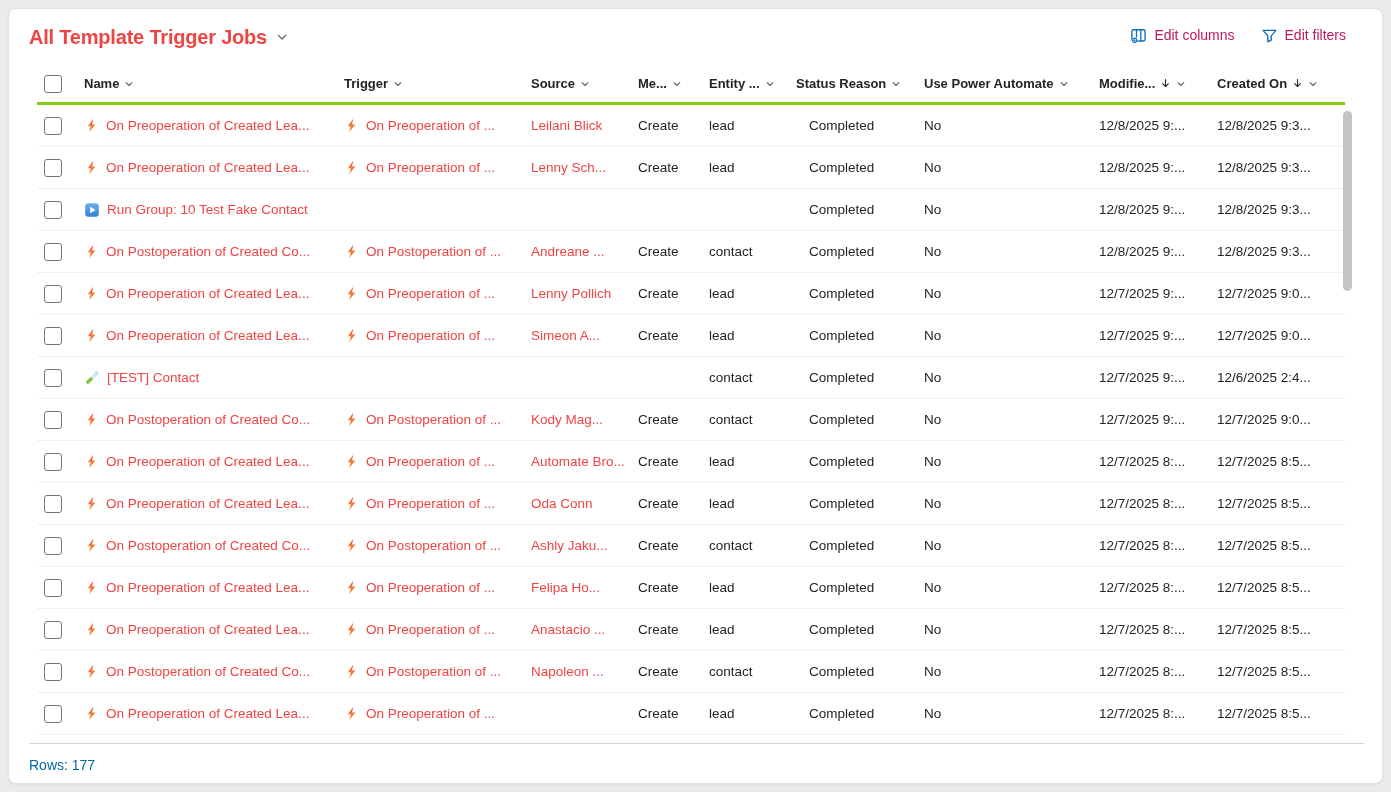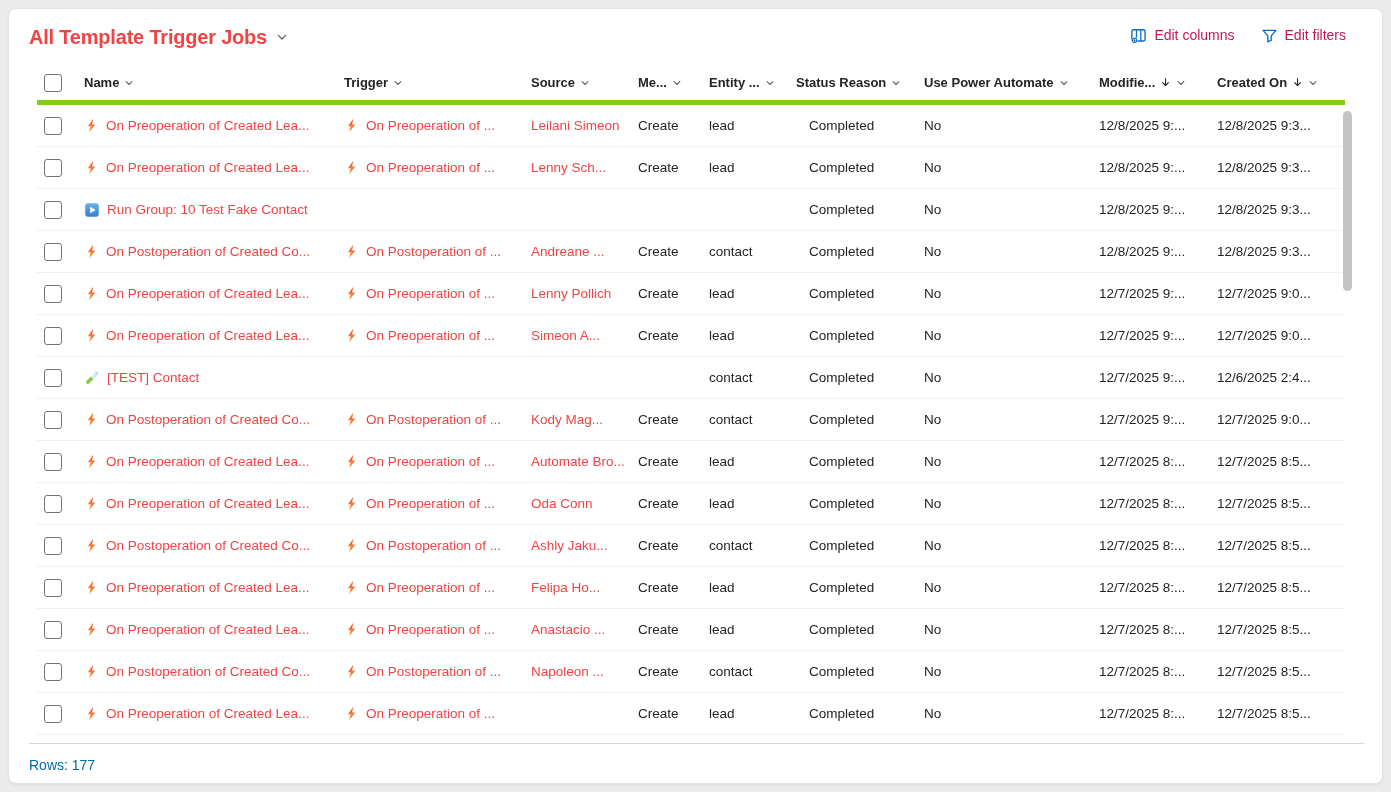--- a/index.html
+++ b/index.html
@@ -19,21 +19,21 @@
   .searchbox { display:flex; align-items:center; gap:7px; border:1px solid #616161;
     border-radius:4px; height:30px; width:178px; padding:0 9px; background:#fff; margin-left:6px; }
   .searchbox input { border:none; outline:none; font-family:inherit; font-size:14px;
     color:#242424; width:100%; background:transparent; }
   .searchbox input::placeholder { color:#616161; opacity:1; }
 
   
   .grid-header, .grid-row { display:grid;
     grid-template-columns:47px 260px 187px 107px 71px 87px 128px 175px 118px 128px;
     width:1308px; margin-left:28px; align-items:center; }
-  .grid-header { height:40px; border-bottom:5px solid #84cc16; }
+  .grid-header { height:40px; border-bottom:3px solid #84cc16; }
   .grid-row { height:42px; border-bottom:1px solid #f0f0f0; }
   .grid-body { height:631px; overflow:hidden; }
   .cell { display:flex; align-items:center; font-size:13.5px; color:#242424;
     white-space:nowrap; overflow:hidden; }
   .hcell { font-size:13px; font-weight:600; gap:5px; cursor:pointer; }
   .cb-cell { padding-left:7px; }
   .checkbox { width:18px; height:18px; border:1px solid #757575; border-radius:3px;
     background:#fff; cursor:pointer; flex:none; }
   .link { color:#ef4444; text-decoration:none; cursor:pointer; white-space:nowrap; overflow:hidden; }
   .rowicon { display:inline-flex; margin-right:7px; flex:none; align-items:center; }
@@ -202,21 +202,21 @@
                     <stop offset="0" stop-color="#e8503a"></stop>
                     <stop offset="1" stop-color="#f6a13b"></stop>
                   </linearGradient>
                 </defs>
                 <path d="M9.9 0.8 4.1 8.7h3L5.5 15.2 12.1 6.8H8.6L9.9 0.8z" fill="url(#boltGrad)"></path>
               </svg>
             </span>
             <a class="link" href="#">On Preoperation of ...</a>
           </div>
           <div class="cell col-source">
-            <a class="link" href="#">Leilani Simeon</a>
+            <a class="link" href="#">Leilani Blick</a>
           </div>
           <div class="cell col-message">Create</div>
           <div class="cell col-entity">lead</div>
           <div class="cell col-status">Completed</div>
           <div class="cell col-power">No</div>
           <div class="cell col-modified">12/8/2025 9:...</div>
           <div class="cell col-created">12/8/2025 9:3...</div>
         </div>
         <div class="grid-row">
           <div class="cell cb-cell">

